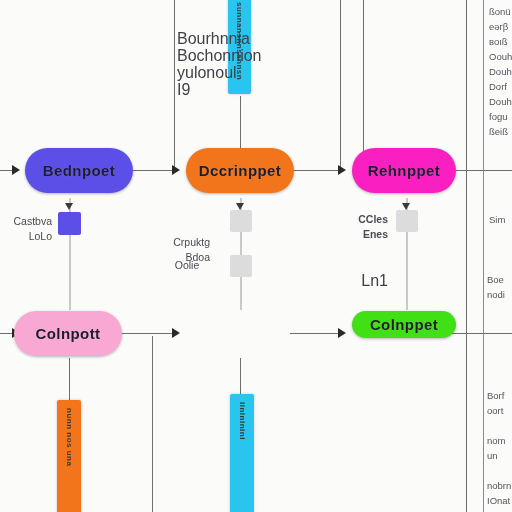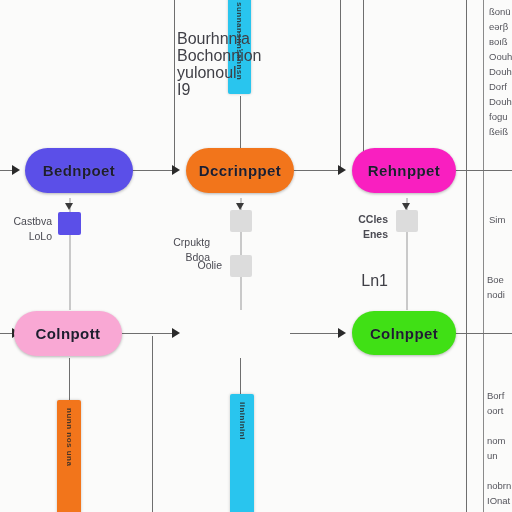--- a/index.html
+++ b/index.html
@@ -116,34 +116,34 @@
 
   <div class="node" style="left:186px;top:148px;width:108px;height:45px;background:#f2751b;">
     <span>Dccrinppet</span>
   </div>
 
   <div class="node" style="left:14px;top:311px;width:108px;height:45px;background:#f9a8d4;">
     <span>Colnpott</span>
   </div>
 
 
-  <div class="node" style="left:352px;top:311px;width:104px;height:44px;background:#40e015;">
+  <div class="node" style="left:352px;top:311px;width:104px;height:27px;background:#40e015;">
     <span>Colnppet</span>
   </div>
 
   <div class="sq" style="left:58px;top:212px;width:23px;height:23px;background:#5b4fe8;"></div>
   <div class="sq-label" style="left:-18px;top:214px;width:70px;">Castbva
 LoLo</div>
 
   <div class="sq" style="left:230px;top:210px;width:22px;height:22px;background:#dcdcdc;"></div>
   <div class="sq-label" style="left:140px;top:212px;width:70px;margin-top:23px;">Crpuktg
 Bdoa</div>
 
   <div class="sq" style="left:230px;top:255px;width:22px;height:22px;background:#dcdcdc;"></div>
-  <div class="sq-label" style="left:152px;top:258px;width:70px;">Oolie</div>
+  <div class="sq-label" style="left:152px;top:258px;width:70px;text-align:center;">Oolie</div>
 
   <div class="sq" style="left:396px;top:210px;width:22px;height:22px;background:#dcdcdc;"></div>
   <div class="sq-label" style="left:318px;top:212px;width:70px;font-weight:bold;">CCles
 Enes</div>
 
   <div class="txt right" style="left:330px;top:272px;width:58px;">Ln1</div>
 
   <div class="bar" style="left:228px;top:-6px;width:23px;height:100px;background:#29c5ee;">
     <span class="bar-text">sunnansnnsannsn</span>
   </div>

